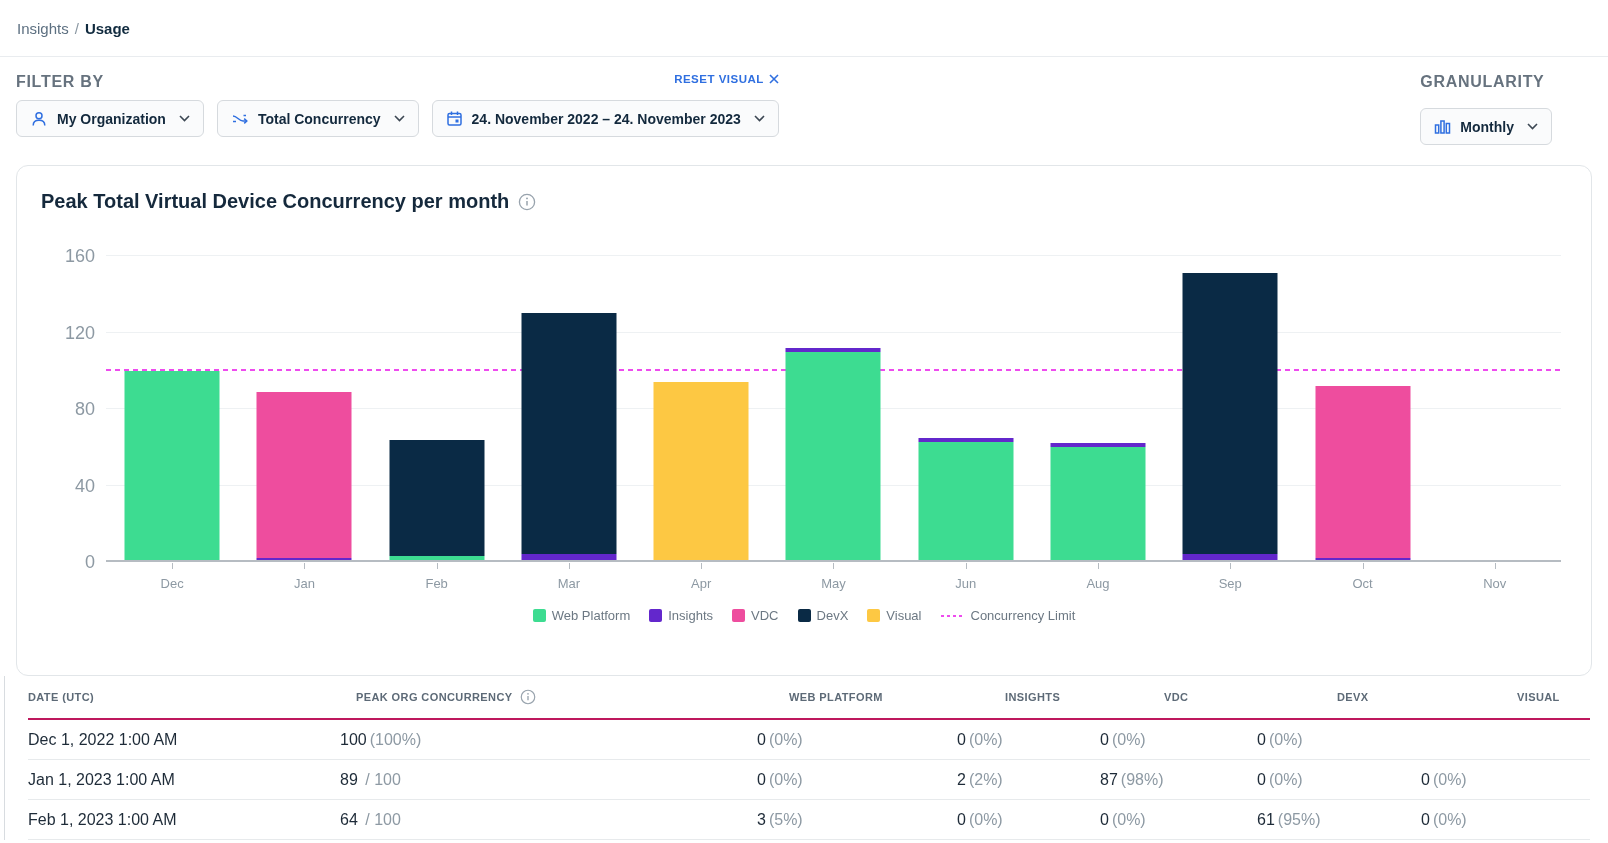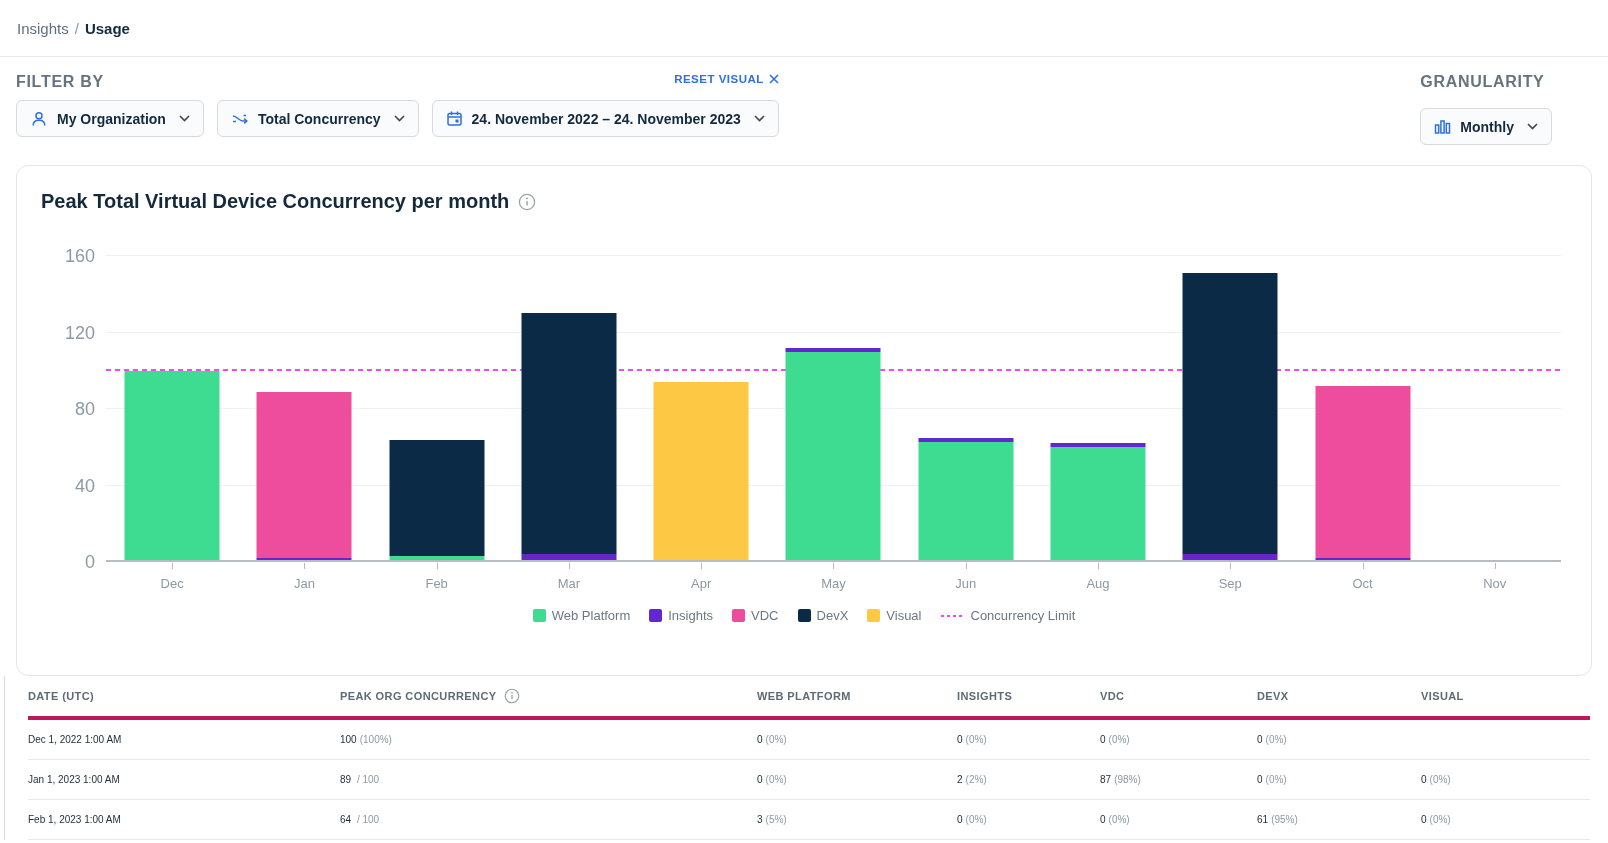--- a/index.html
+++ b/index.html
@@ -56,24 +56,24 @@
     justify-content:center; align-items:center; gap:19px; font-size:13px; color:#6c7883; }
   .litem { display:flex; align-items:center; gap:6px; cursor:pointer; }
   .swatch { width:13px; height:13px; border-radius:2px; }
   .dashswatch { width:24px; height:2px;
     background:repeating-linear-gradient(90deg, #ee4bee 0 3px, transparent 3px 6px); }
 
   
   .tablewrap { margin-left:4px; border-left:1px solid #d8dce0; padding:0 18px 0 23px; }
   .trow { display:grid; grid-template-columns:312px 417px 200px 143px 157px 164px 1fr;
     align-items:center; }
-  .thead { height:44px; border-bottom:4px solid #be185d; }
+  .thead { height:44px; border-bottom:2px solid #be185d;gap:16px; }
   .th { font-size:11px; font-weight:700; letter-spacing:.4px; color:#5d6a77;
     text-transform:uppercase; display:flex; align-items:center; gap:7px; }
-  .tr { height:40px; border-bottom:1px solid #e7eaec; font-size:10px; color:#1e2b38; }
+  .tr { height:40px; border-bottom:1px solid #e7eaec; font-size:16px; color:#1e2b38; }
   .dim { color:#8d99a3; }
   .td .dim { margin-left:3px; }
 </style>
 </head>
 <body>
 
 <div class="crumbbar">
   <span class="crumb-link">Insights</span>
   <span class="crumb-sep">/</span>
   <span class="crumb-current">Usage</span>

